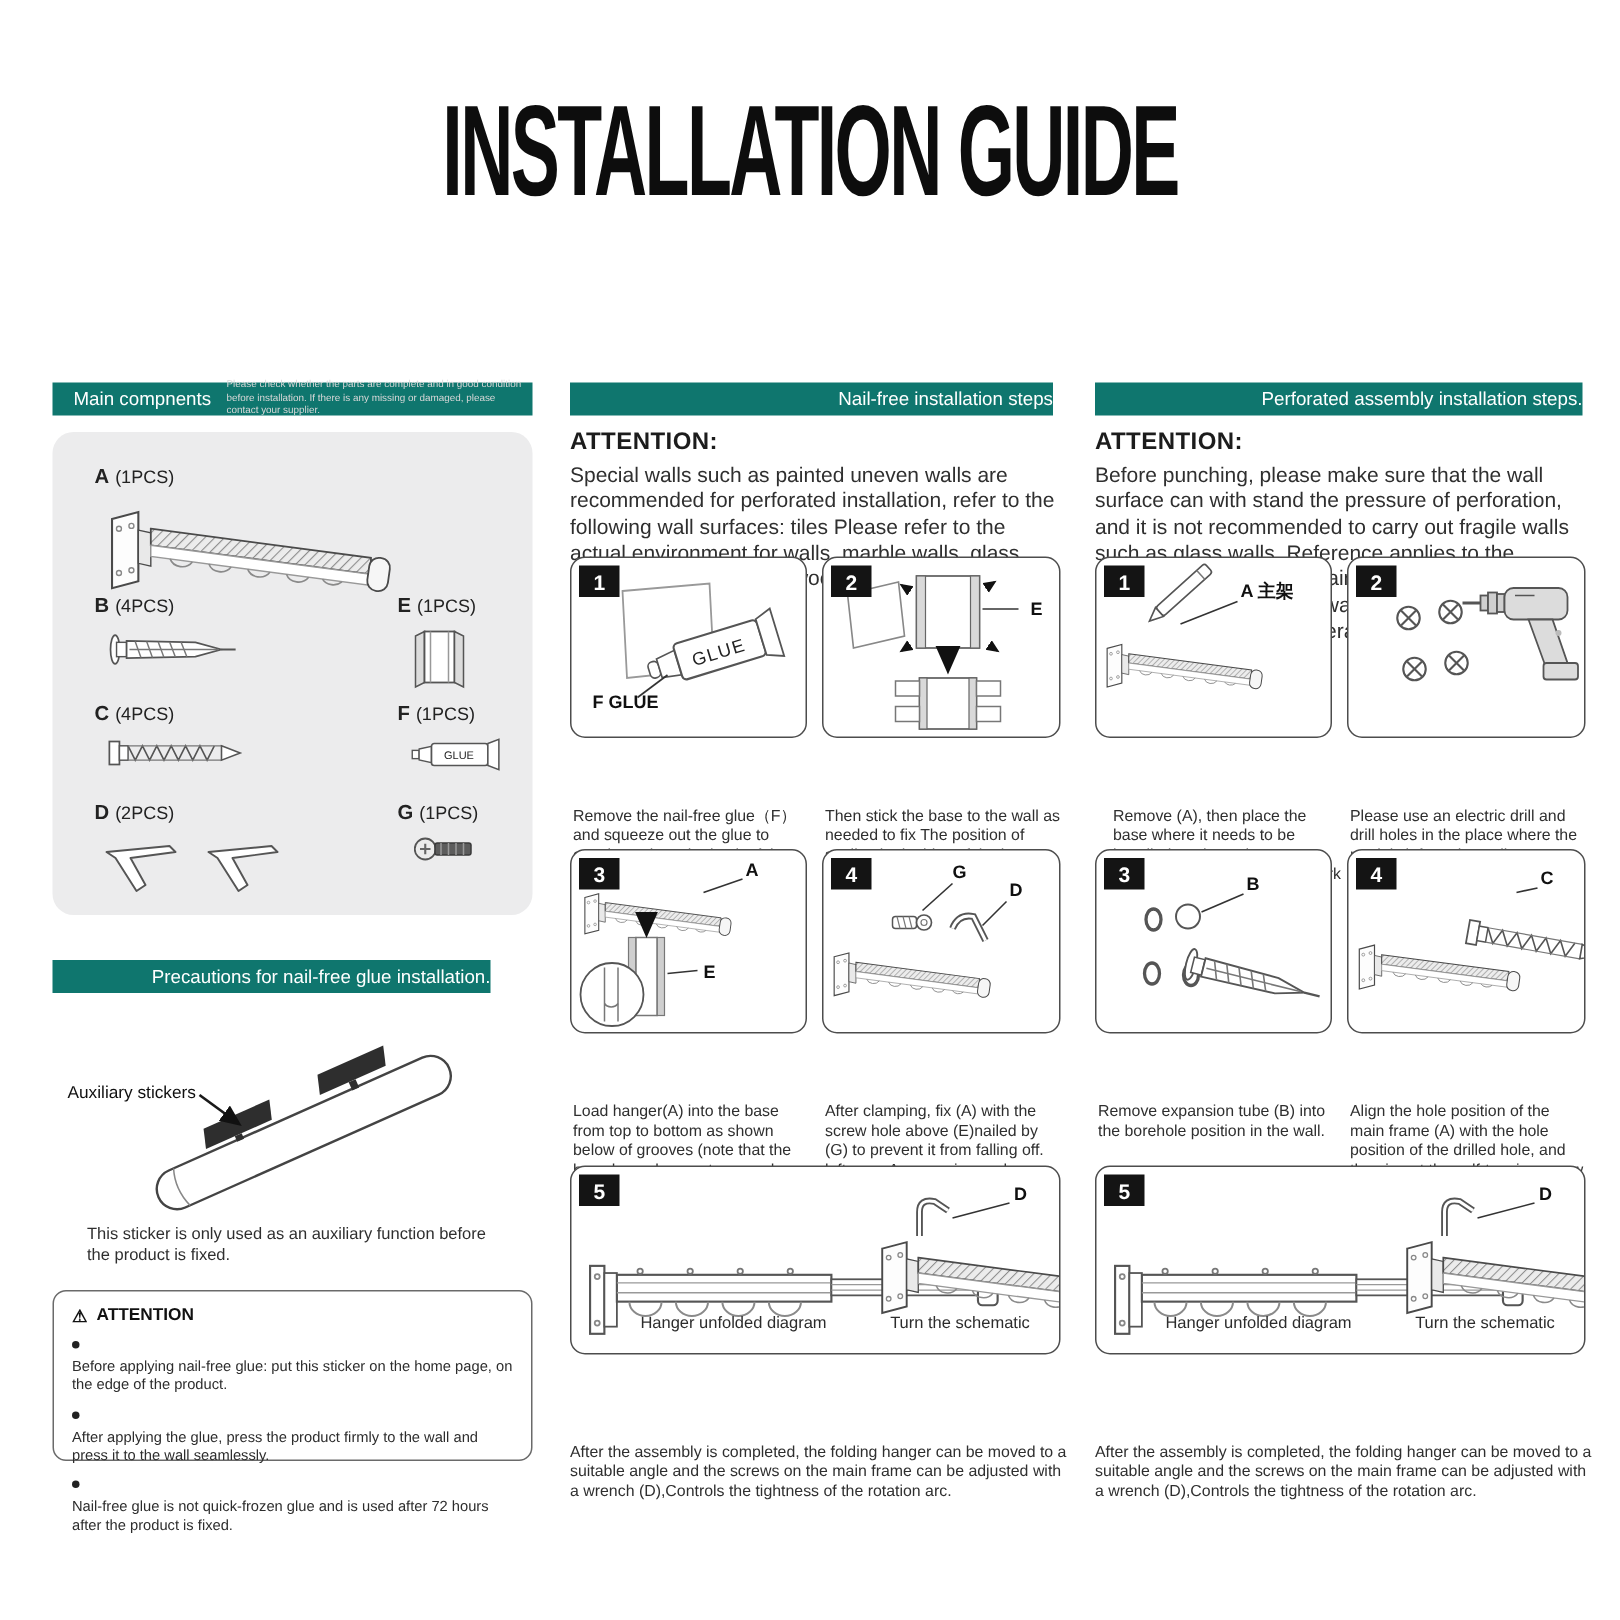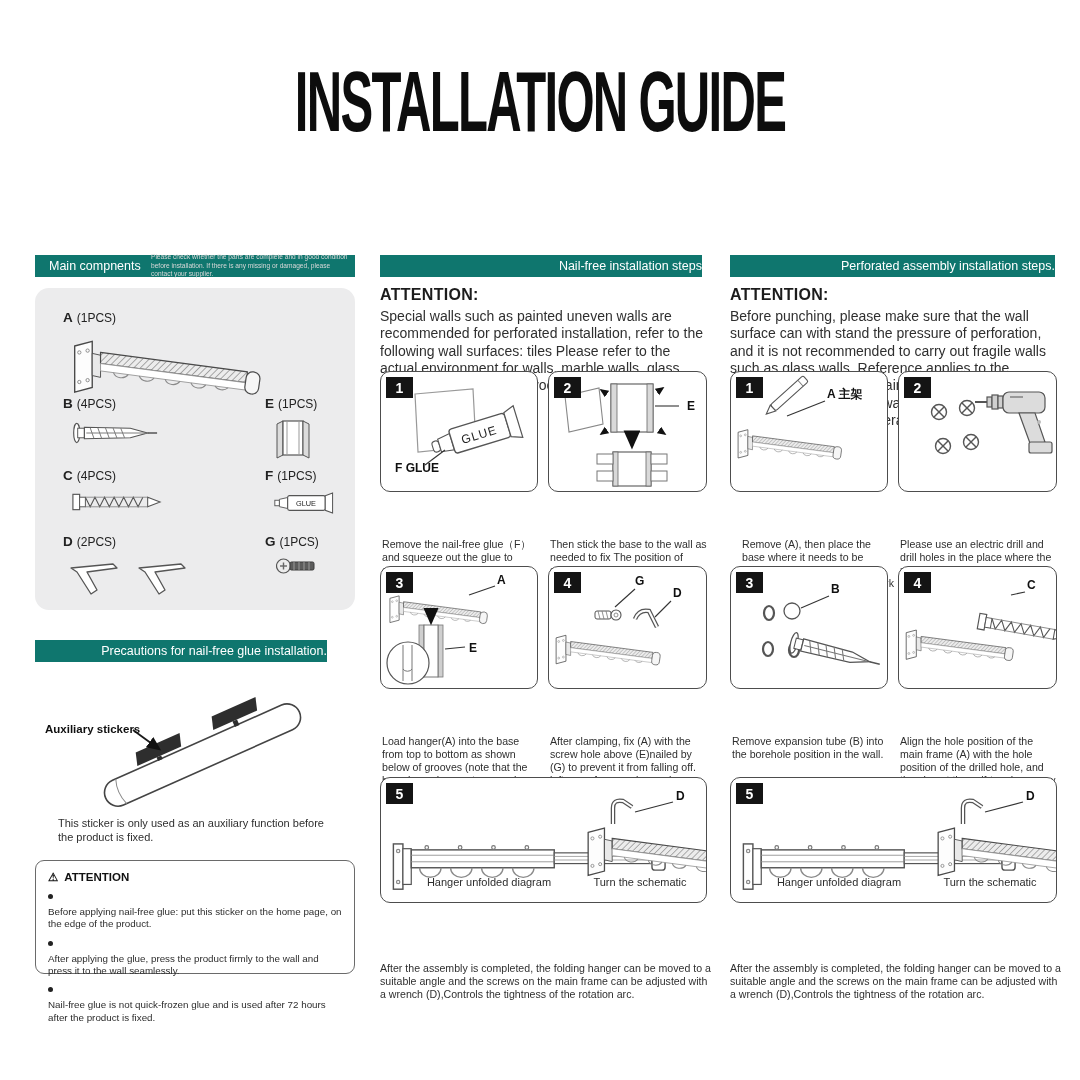--- a/index.html
+++ b/index.html
@@ -16,21 +16,21 @@
   .panel{position:absolute;background:#ececed;border-radius:14px;}
   .part-label{position:absolute;font-size:12px;color:#222;}
   .part-label b{font-size:13.5px;font-weight:bold;margin-right:4px;}
   .attn-head{position:absolute;font-size:16px;font-weight:bold;color:#1c1c1c;letter-spacing:.3px;}
   .para{position:absolute;font-size:14px;line-height:1.24;color:#2f2f2f;text-align:left;}
   .step-box{position:absolute;border:1.6px solid #4d4d4d;border-radius:10px;background:#fff;}
   .step-num{position:absolute;top:5px;left:5px;width:27px;height:21px;background:#141414;
             color:#fff;font-weight:bold;font-size:14px;display:flex;align-items:center;
             justify-content:center;}
   .caption{position:absolute;font-size:10.6px;line-height:1.24;color:#2f2f2f;margin-top:40px;}
-  .ill-label{position:absolute;font-weight:bold;font-size:12px;color:#101010;text-align:right;}
+  .ill-label{position:absolute;font-weight:normal;font-size:12px;color:#101010;text-align:right;}
   .small-note{position:absolute;font-size:11px;line-height:1.3;color:#2f2f2f;}
   .attn-box{position:absolute;border:1.2px solid #6a6a6a;border-radius:9px;background:#fff;
             padding:9px 12px 6px 12px;box-sizing:border-box;}
   .attn-box-title{font-size:11.5px;font-weight:bold;color:#111;display:flex;gap:6px;align-items:center;}
   .attn-item{display:flex;gap:7px;margin-top:7px;font-size:9.8px;line-height:1.26;color:#2d2d2d;flex-direction:column;}
   .attn-item .dot{flex:none;width:5px;height:5px;border-radius:50%;background:#222;margin-top:3px;}
   .box5-label{position:absolute;font-size:11px;color:#2c2c2c;text-align:center;}
   svg{display:block;}
   svg text.lbl{font-family:"Liberation Sans",sans-serif;font-weight:bold;font-size:12px;fill:#101010;}
   svg text.tube{font-family:"Liberation Sans",sans-serif;font-size:12px;fill:#222;letter-spacing:1px;}

